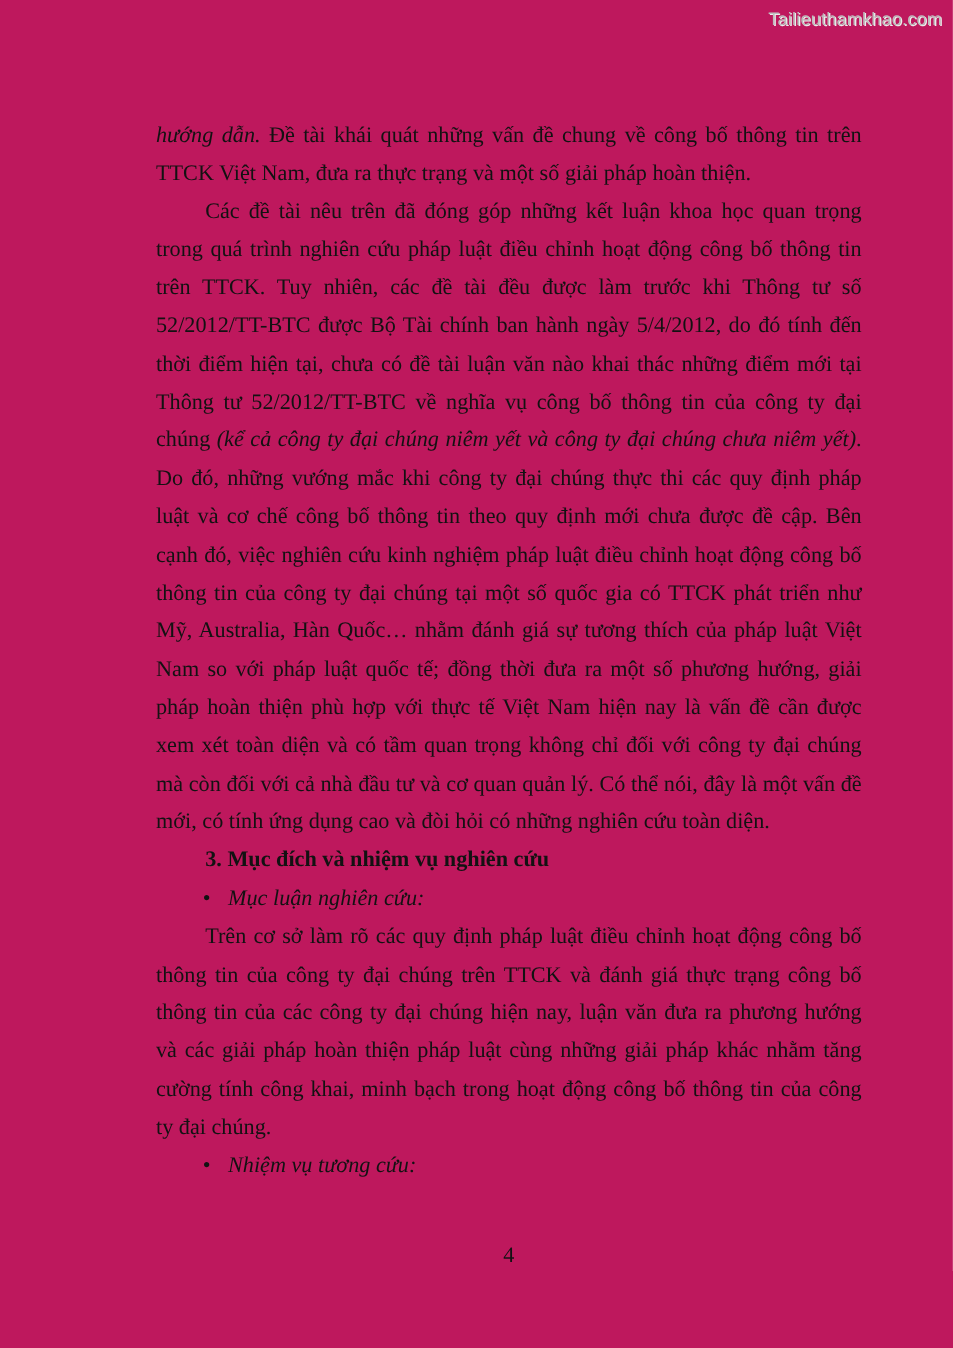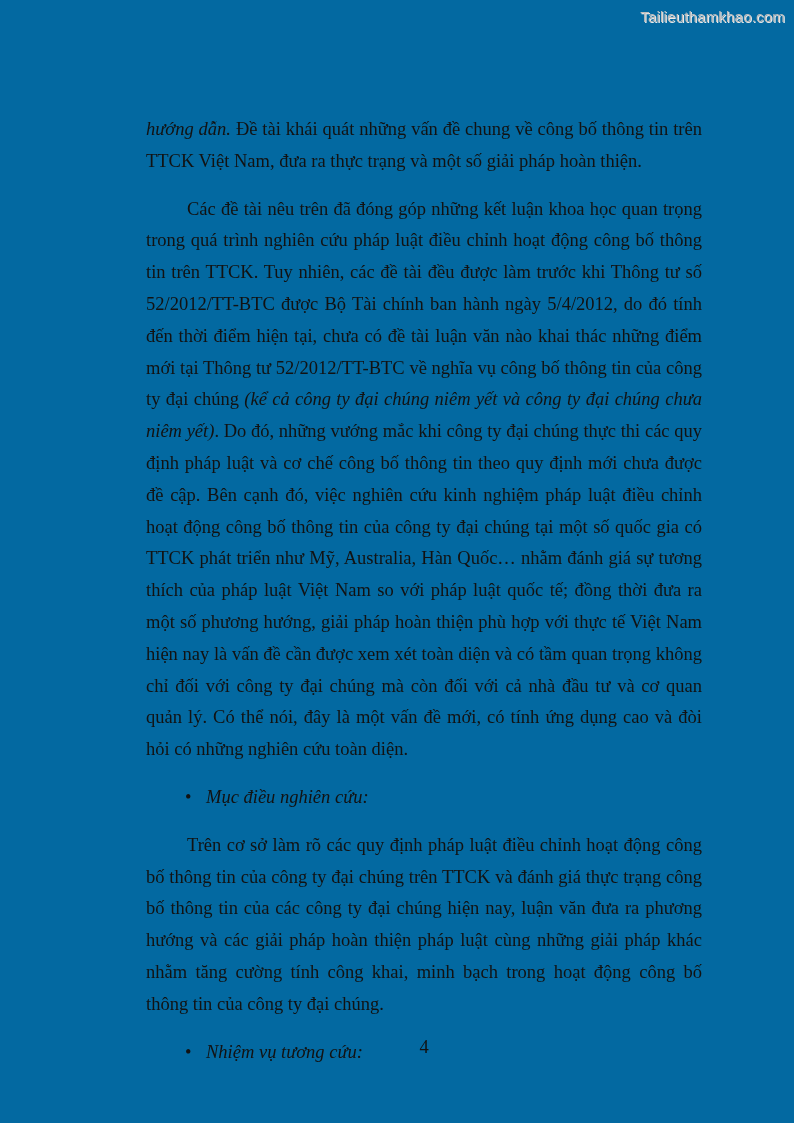--- a/index.html
+++ b/index.html
@@ -8,21 +8,21 @@
     width: 794px;
     height: 1123px;
     background: #ffffff;
     position: relative;
     font-family: "Liberation Serif", serif;
     overflow: hidden;
   }
   .page {
     position: absolute;
     inset: 0;
-    background: #0369a1;
+    background: #be185d;
   }
   .watermark {
     position: absolute;
     top: 8px;
     right: 9px;
     font-family: "Liberation Sans", sans-serif;
     font-size: 15px;
     letter-spacing: 0.2px;
     color: #bdbdbd;
     text-shadow: 1px 1px 0 #ededed;
@@ -30,21 +30,21 @@
   .body-text {
     position: absolute;
     left: 130px;
     top: 98px;
     width: 588px;
     font-size: 18.5px;
     line-height: 31.8px;
     color: #121212;
     text-align: justify;
   }
-  .body-text p { margin: 16px; }
+  .body-text p { margin: 0; }
   .indent { text-indent: 41px; }
   .heading { font-weight: bold; }
   .bullet {
     position: relative;
     padding-left: 60px;
     text-align: left;
   }
   .bullet .marker {
     position: absolute;
     left: 39px;
@@ -67,20 +67,21 @@
 </head>
 <body>
 
 <div class="page">
 
   <div class="watermark">Tailieuthamkhao.com</div>
 
   <div class="body-text">
       <p class="paragraph"><span class="italic">hướng dẫn.</span><span> Đề tài khái quát những vấn đề chung về công bố thông tin trên TTCK Việt Nam, đưa ra thực trạng và một số giải pháp hoàn thiện.</span></p>
       <p class="paragraph indent"><span>Các đề tài nêu trên đã đóng góp những kết luận khoa học quan trọng trong quá trình nghiên cứu pháp luật điều chỉnh hoạt động công bố thông tin trên TTCK. Tuy nhiên, các đề tài đều được làm trước khi Thông tư số 52/2012/TT-BTC được Bộ Tài chính ban hành ngày 5/4/2012, do đó tính đến thời điểm hiện tại, chưa có đề tài luận văn nào khai thác những điểm mới tại Thông tư 52/2012/TT-BTC về nghĩa vụ công bố thông tin của công ty đại chúng </span><span class="italic">(kể cả công ty đại chúng niêm yết và công ty đại chúng chưa niêm yết)</span><span>. Do đó, những vướng mắc khi công ty đại chúng thực thi các quy định pháp luật và cơ chế công bố thông tin theo quy định mới chưa được đề cập. Bên cạnh đó, việc nghiên cứu kinh nghiệm pháp luật điều chỉnh hoạt động công bố thông tin của công ty đại chúng tại một số quốc gia có TTCK phát triển như Mỹ, Australia, Hàn Quốc… nhằm đánh giá sự tương thích của pháp luật Việt Nam so với pháp luật quốc tế; đồng thời đưa ra một số phương hướng, giải pháp hoàn thiện phù hợp với thực tế Việt Nam hiện nay là vấn đề cần được xem xét toàn diện và có tầm quan trọng không chỉ đối với công ty đại chúng mà còn đối với cả nhà đầu tư và cơ quan quản lý. Có thể nói, đây là một vấn đề mới, có tính ứng dụng cao và đòi hỏi có những nghiên cứu toàn diện.</span></p>
-      <p class="bullet"><span class="marker">•</span><span class="italic">Mục điều nghiên cứu:</span></p>
+      <p class="heading indent"><span class="bold">3. Mục đích và nhiệm vụ nghiên cứu</span></p>
+      <p class="bullet"><span class="marker">•</span><span class="italic">Mục luận nghiên cứu:</span></p>
       <p class="paragraph indent"><span>Trên cơ sở làm rõ các quy định pháp luật điều chỉnh hoạt động công bố thông tin của công ty đại chúng trên TTCK và đánh giá thực trạng công bố thông tin của các công ty đại chúng hiện nay, luận văn đưa ra phương hướng và các giải pháp hoàn thiện pháp luật cùng những giải pháp khác nhằm tăng cường tính công khai, minh bạch trong hoạt động công bố thông tin của công ty đại chúng.</span></p>
       <p class="bullet"><span class="marker">•</span><span class="italic">Nhiệm vụ tương cứu:</span></p>
     </div>
 
   <div class="page-number">4</div>
 
 </div>
 
 </body></html>

